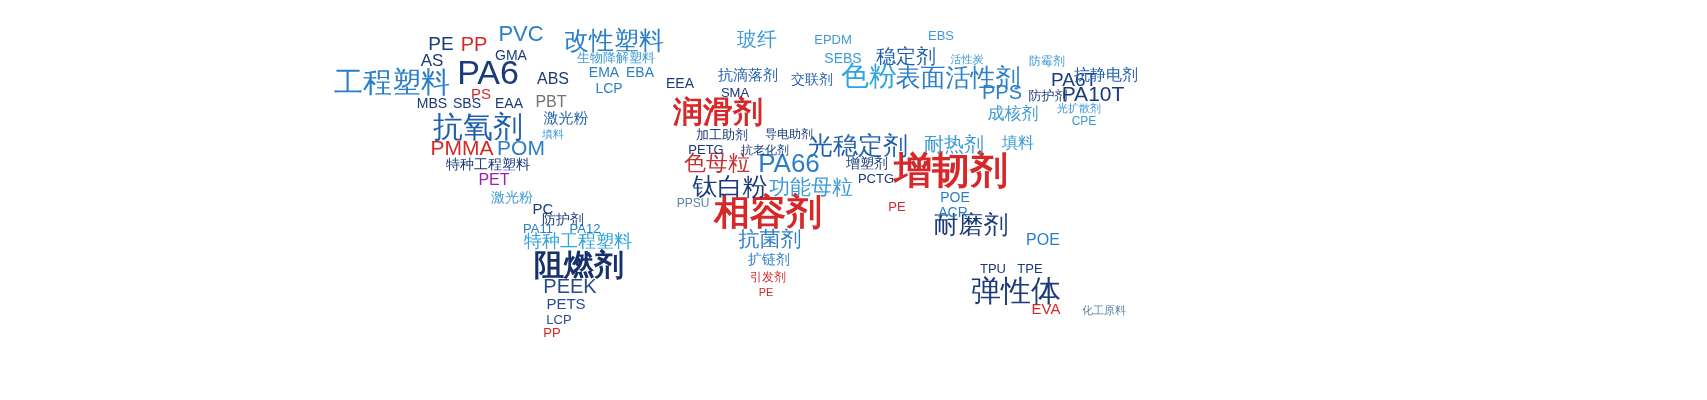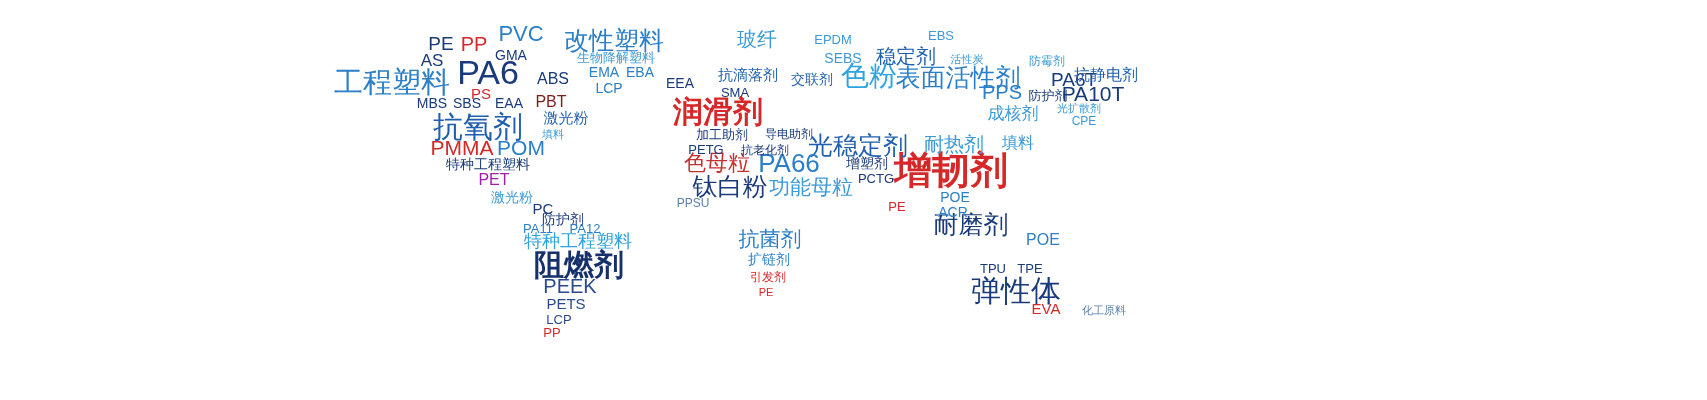--- a/index.html
+++ b/index.html
@@ -31,20 +31,21 @@
     font-family: "Liberation Sans", "DejaVu Sans", sans-serif;
   }
   .bold { font-weight: 700; }
   .reg  { font-weight: 400; }
 </style>
 </head>
 <body>
 
 <div id="cloud" style="width: 1707px; height: 400px; background: rgb(255, 255, 255);">
     <span class="word w-cjk bold" style="left: 951px; top: 170px; font-size: 38px; color: rgb(214, 40, 40); font-weight: 700;">增韧剂</span>
+    <span class="word w-cjk bold" style="left: 768px; top: 212px; font-size: 36px; color: rgb(214, 40, 40); font-weight: 700;">相容剂</span>
     <span class="word w-cjk bold" style="left: 579px; top: 265px; font-size: 30px; color: rgb(22, 48, 107); font-weight: 700;">阻燃剂</span>
     <span class="word w-cjk bold" style="left: 718px; top: 112px; font-size: 30px; color: rgb(214, 40, 40); font-weight: 700;">润滑剂</span>
     <span class="word w-cjk reg" style="left: 392px; top: 82px; font-size: 29px; color: rgb(42, 127, 200); font-weight: 400;">工程塑料</span>
     <span class="word w-cjk reg" style="left: 478px; top: 127px; font-size: 30px; color: rgb(31, 95, 174); font-weight: 400;">抗氧剂</span>
     <span class="word w-lat reg" style="left: 488px; top: 72px; font-size: 34px; color: rgb(26, 58, 122); font-weight: 400;">PA6</span>
     <span class="word w-cjk reg" style="left: 1016px; top: 291px; font-size: 30px; color: rgb(26, 58, 122); font-weight: 400;">弹性体</span>
     <span class="word w-cjk reg" style="left: 869px; top: 76px; font-size: 28px; color: rgb(47, 163, 221); font-weight: 400;">色粉</span>
     <span class="word w-cjk reg" style="left: 614px; top: 40px; font-size: 25px; color: rgb(42, 127, 200); font-weight: 400;">改性塑料</span>
     <span class="word w-cjk reg" style="left: 958px; top: 77px; font-size: 25px; color: rgb(42, 127, 200); font-weight: 400;">表面活性剂</span>
     <span class="word w-cjk reg" style="left: 858px; top: 145px; font-size: 25px; color: rgb(31, 95, 174); font-weight: 400;">光稳定剂</span>
@@ -66,21 +67,21 @@
     <span class="word w-lat reg" style="left: 521px; top: 34px; font-size: 22px; color: rgb(42, 127, 200); font-weight: 400;">PVC</span>
     <span class="word w-lat reg" style="left: 441px; top: 43px; font-size: 19px; color: rgb(26, 58, 122); font-weight: 400;">PE</span>
     <span class="word w-lat reg" style="left: 474px; top: 44px; font-size: 20px; color: rgb(214, 40, 40); font-weight: 400;">PP</span>
     <span class="word w-lat reg" style="left: 432px; top: 60px; font-size: 17px; color: rgb(26, 58, 122); font-weight: 400;">AS</span>
     <span class="word w-lat reg" style="left: 511px; top: 55px; font-size: 14px; color: rgb(26, 58, 122); font-weight: 400;">GMA</span>
     <span class="word w-lat reg" style="left: 553px; top: 79px; font-size: 16px; color: rgb(26, 58, 122); font-weight: 400;">ABS</span>
     <span class="word w-lat reg" style="left: 481px; top: 93px; font-size: 15px; color: rgb(214, 40, 40); font-weight: 400;">PS</span>
     <span class="word w-lat reg" style="left: 432px; top: 103px; font-size: 14px; color: rgb(26, 58, 122); font-weight: 400;">MBS</span>
     <span class="word w-lat reg" style="left: 467px; top: 103px; font-size: 14px; color: rgb(26, 58, 122); font-weight: 400;">SBS</span>
     <span class="word w-lat reg" style="left: 509px; top: 103px; font-size: 14px; color: rgb(26, 58, 122); font-weight: 400;">EAA</span>
-    <span class="word w-lat reg" style="left: 551px; top: 102px; font-size: 16px; color: #7f1d1d; font-weight: 400;">PBT</span>
+    <span class="word w-lat reg" style="left: 551px; top: 102px; font-size: 16px; color: #737373; font-weight: 400;">PBT</span>
     <span class="word w-cjk reg" style="left: 566px; top: 118px; font-size: 15px; color: rgb(31, 95, 174); font-weight: 400;">激光粉</span>
     <span class="word w-cjk reg" style="left: 553px; top: 134px; font-size: 11px; color: rgb(61, 154, 214); font-weight: 400;">填料</span>
     <span class="word w-cjk reg" style="left: 488px; top: 164px; font-size: 14px; color: rgb(26, 58, 122); font-weight: 400;">特种工程塑料</span>
     <span class="word w-lat reg" style="left: 494px; top: 180px; font-size: 16px; color: #a21caf; font-weight: 400;">PET</span>
     <span class="word w-cjk reg" style="left: 512px; top: 197px; font-size: 14px; color: rgb(61, 154, 214); font-weight: 400;">激光粉</span>
     <span class="word w-lat reg" style="left: 525px; top: 208px; font-size: 15px; color: rgb(26, 58, 122); font-weight: 400; padding-left: 36px;">PC</span>
     <span class="word w-cjk reg" style="left: 563px; top: 219px; font-size: 14px; color: rgb(26, 58, 122); font-weight: 400;">防护剂</span>
     <span class="word w-lat reg" style="left: 538px; top: 228px; font-size: 13px; color: rgb(42, 127, 200); font-weight: 400;">PA11</span>
     <span class="word w-lat reg" style="left: 585px; top: 228px; font-size: 13px; color: rgb(42, 127, 200); font-weight: 400;">PA12</span>
     <span class="word w-lat reg" style="left: 566px; top: 303px; font-size: 15px; color: rgb(42, 74, 143); font-weight: 400;">PETS</span>

